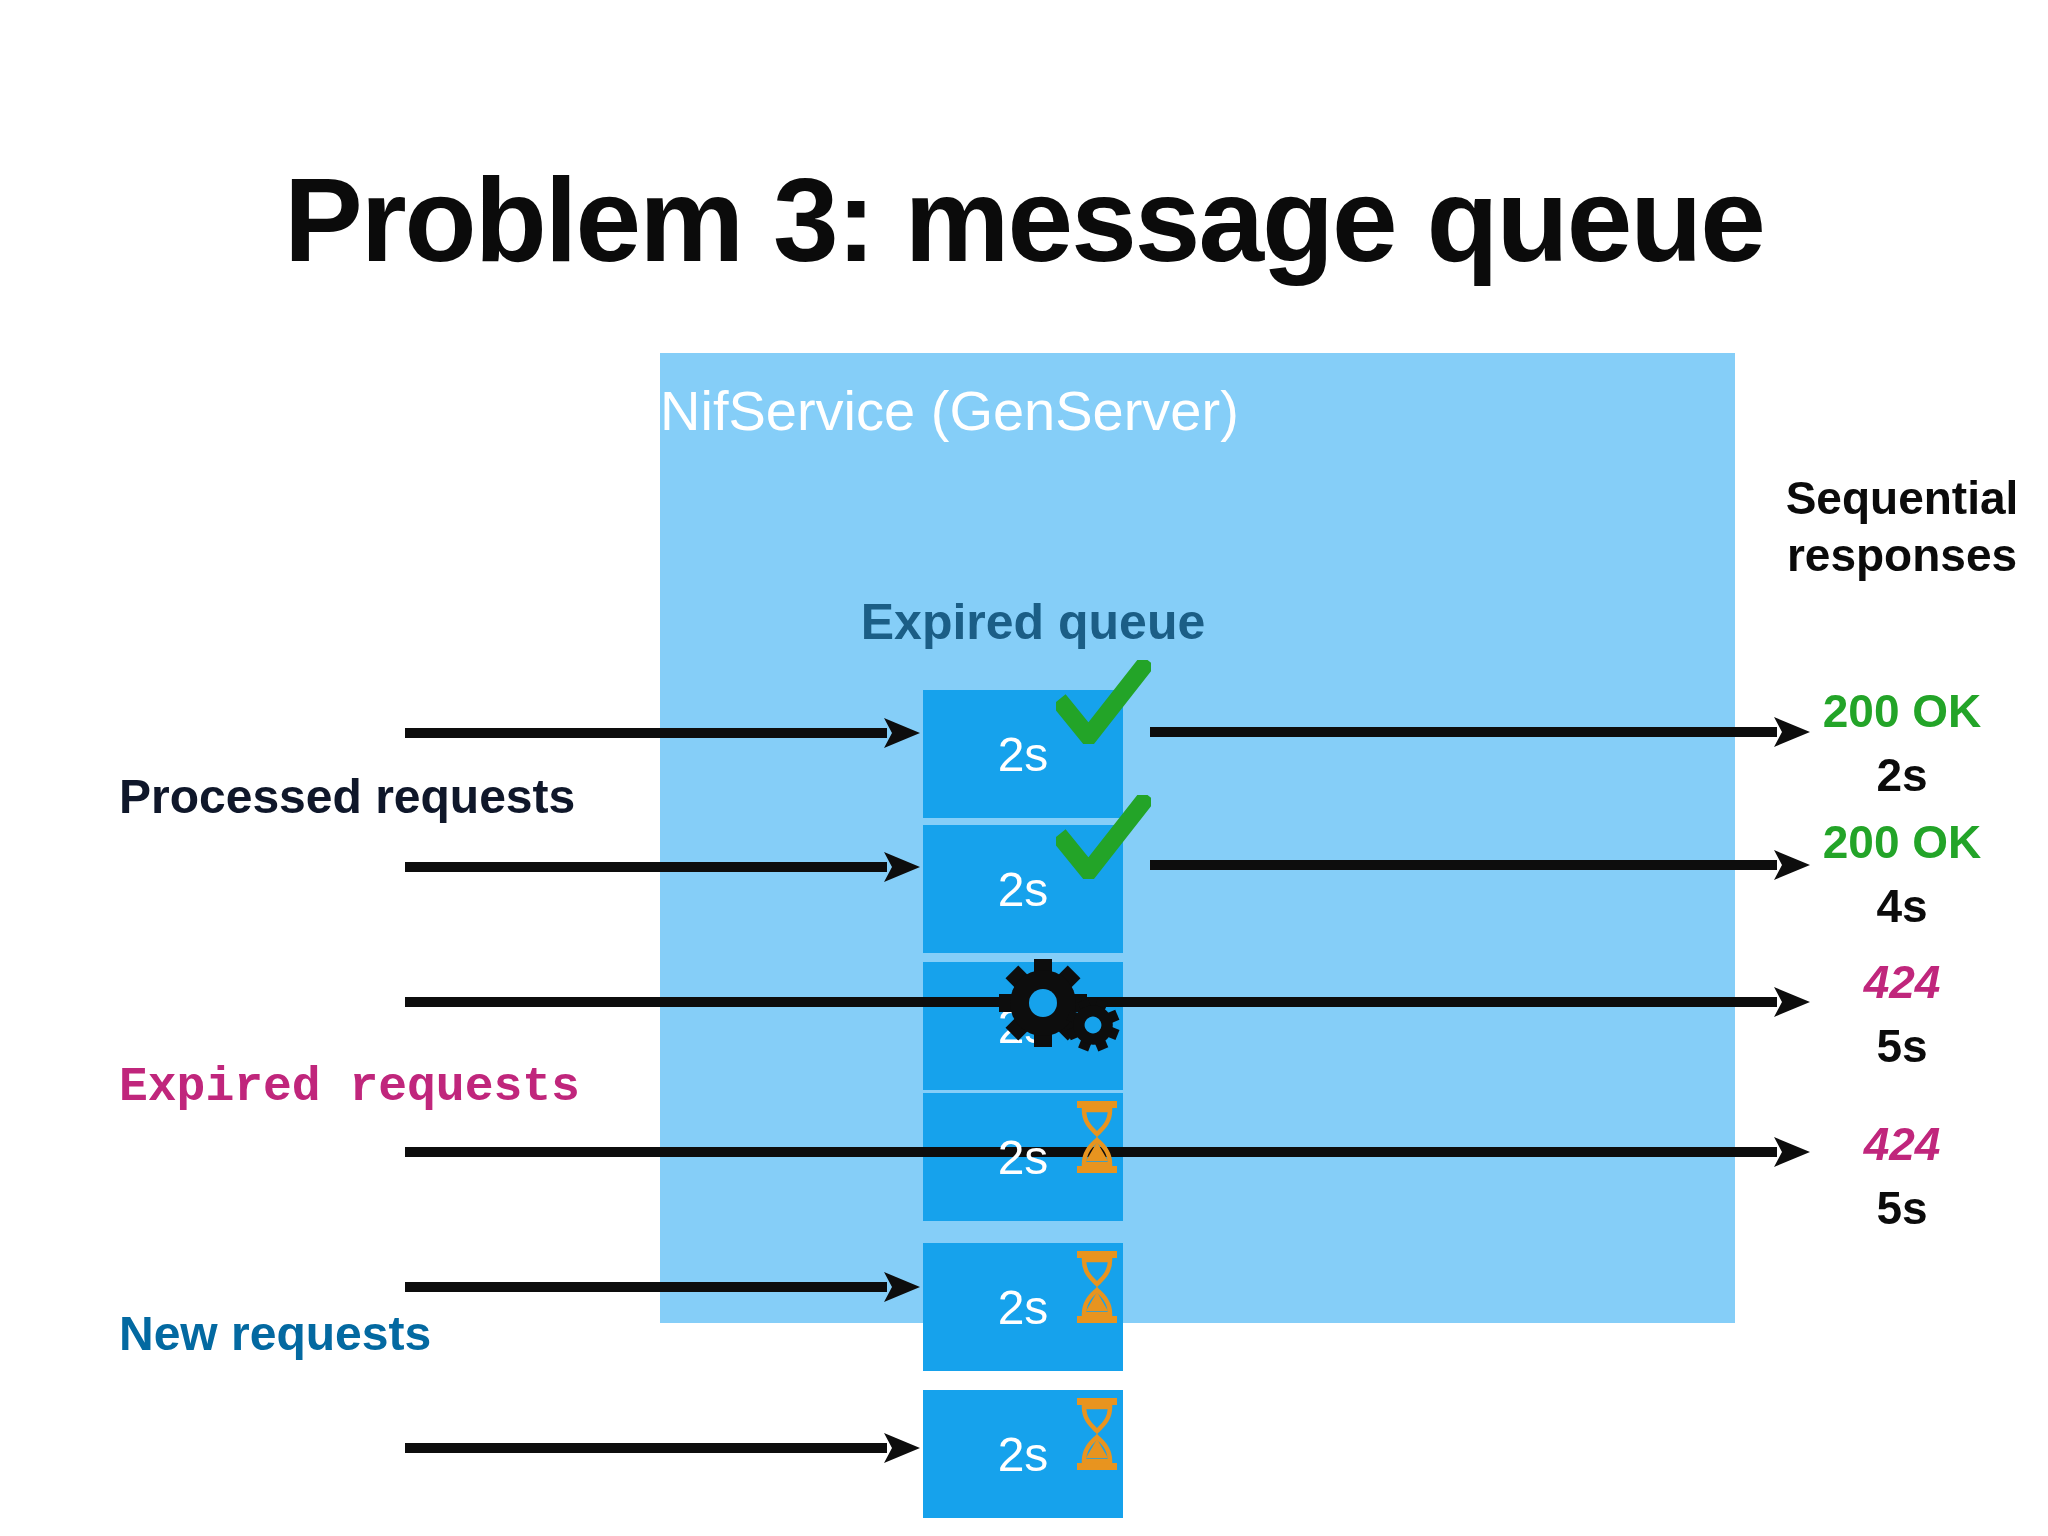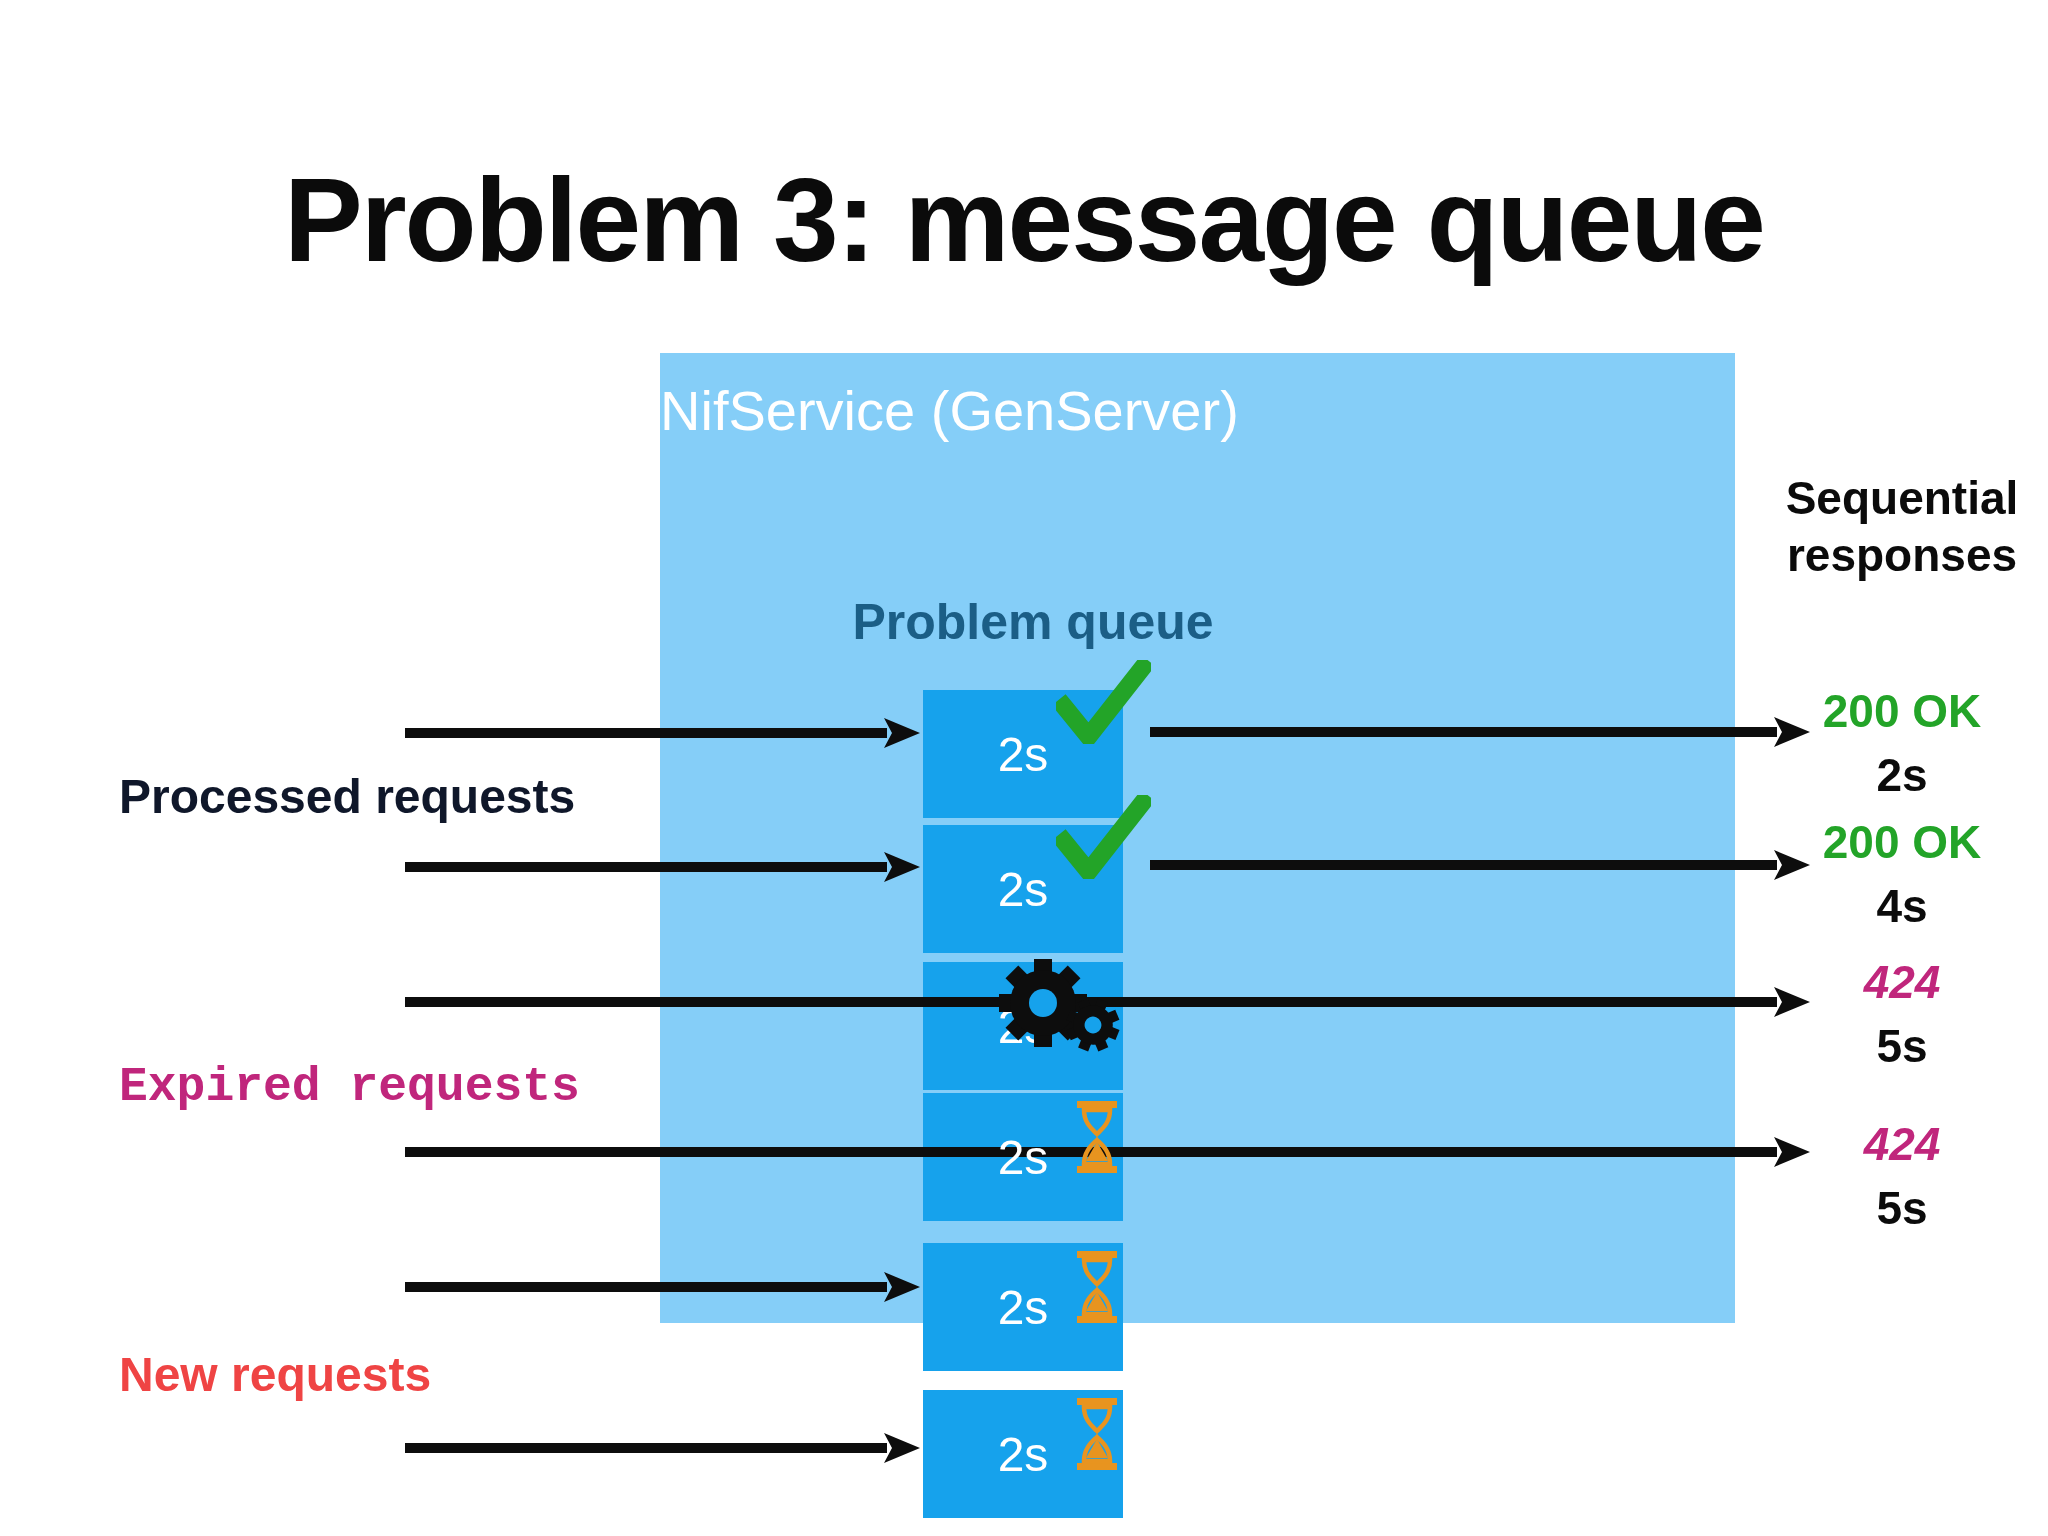--- a/index.html
+++ b/index.html
@@ -40,21 +40,21 @@
     font-size:48px;font-weight:400;color:#ffffff;
   }
   .icon-check{position:absolute;right:-28px;top:-30px;width:95px;height:84px;z-index:5;}
   .icon-gears{position:absolute;left:36px;top:-12px;width:164px;height:118px;z-index:5;}
   .icon-hourglass{position:absolute;left:152px;top:8px;width:44px;height:72px;z-index:5;}
 
   
   .req-label{font-size:48px;font-weight:700;white-space:nowrap;z-index:2;}
   .req-processed{left:119px;top:769px;color:#0f172a;}
   .req-expired{left:119px;top:1060px;color:#c0267c;font-family:Liberation Mono, monospace;}
-  .req-new{left:119px;top:1347px;color:#ef4444;}
+  .req-new{left:119px;top:1306px;color:#0369a1;}
 
   
   .seq-header{
     left:1752px;top:470px;width:300px;text-align:center;
     font-size:46px;font-weight:700;color:#0b0b0b;line-height:57px;z-index:2;
   }
   .resp{left:1752px;width:300px;text-align:center;font-weight:700;font-size:46px;z-index:2;}
   .resp .status-green{color:#23a428;}
   .resp .status-magenta{color:#c0267c;font-style:italic;}
   .resp .latency{color:#0b0b0b;margin-top:10px;}
@@ -63,21 +63,21 @@
   .arrow{position:absolute;height:10px;background:#0d0d0d;z-index:3;}
   .arrow .head{position:absolute;right:-33px;top:-13px;width:36px;height:36px;}
 </style>
 </head>
 <body>
 
 <div class="abs slide-title">Problem 3: message queue</div>
 
 <div class="abs service-box"></div>
 <div class="abs service-title">NifService (GenServer)</div>
-<div class="abs queue-title">Problem queue</div>
+<div class="abs queue-title">Expired queue</div>
 
 <div class="abs req-label req-processed">Processed requests</div>
 <div class="abs req-label req-expired">Expired requests</div>
 <div class="abs req-label req-new">New requests</div>
 
 <div class="arrow" style="left:405px;top:728px;width:482px;">
   <svg class="head" viewBox="0 0 36 36">
       <path d="M0,3 L36,18 L0,33 L8,18 Z" fill="#0d0d0d"></path>
     </svg>
 </div>

